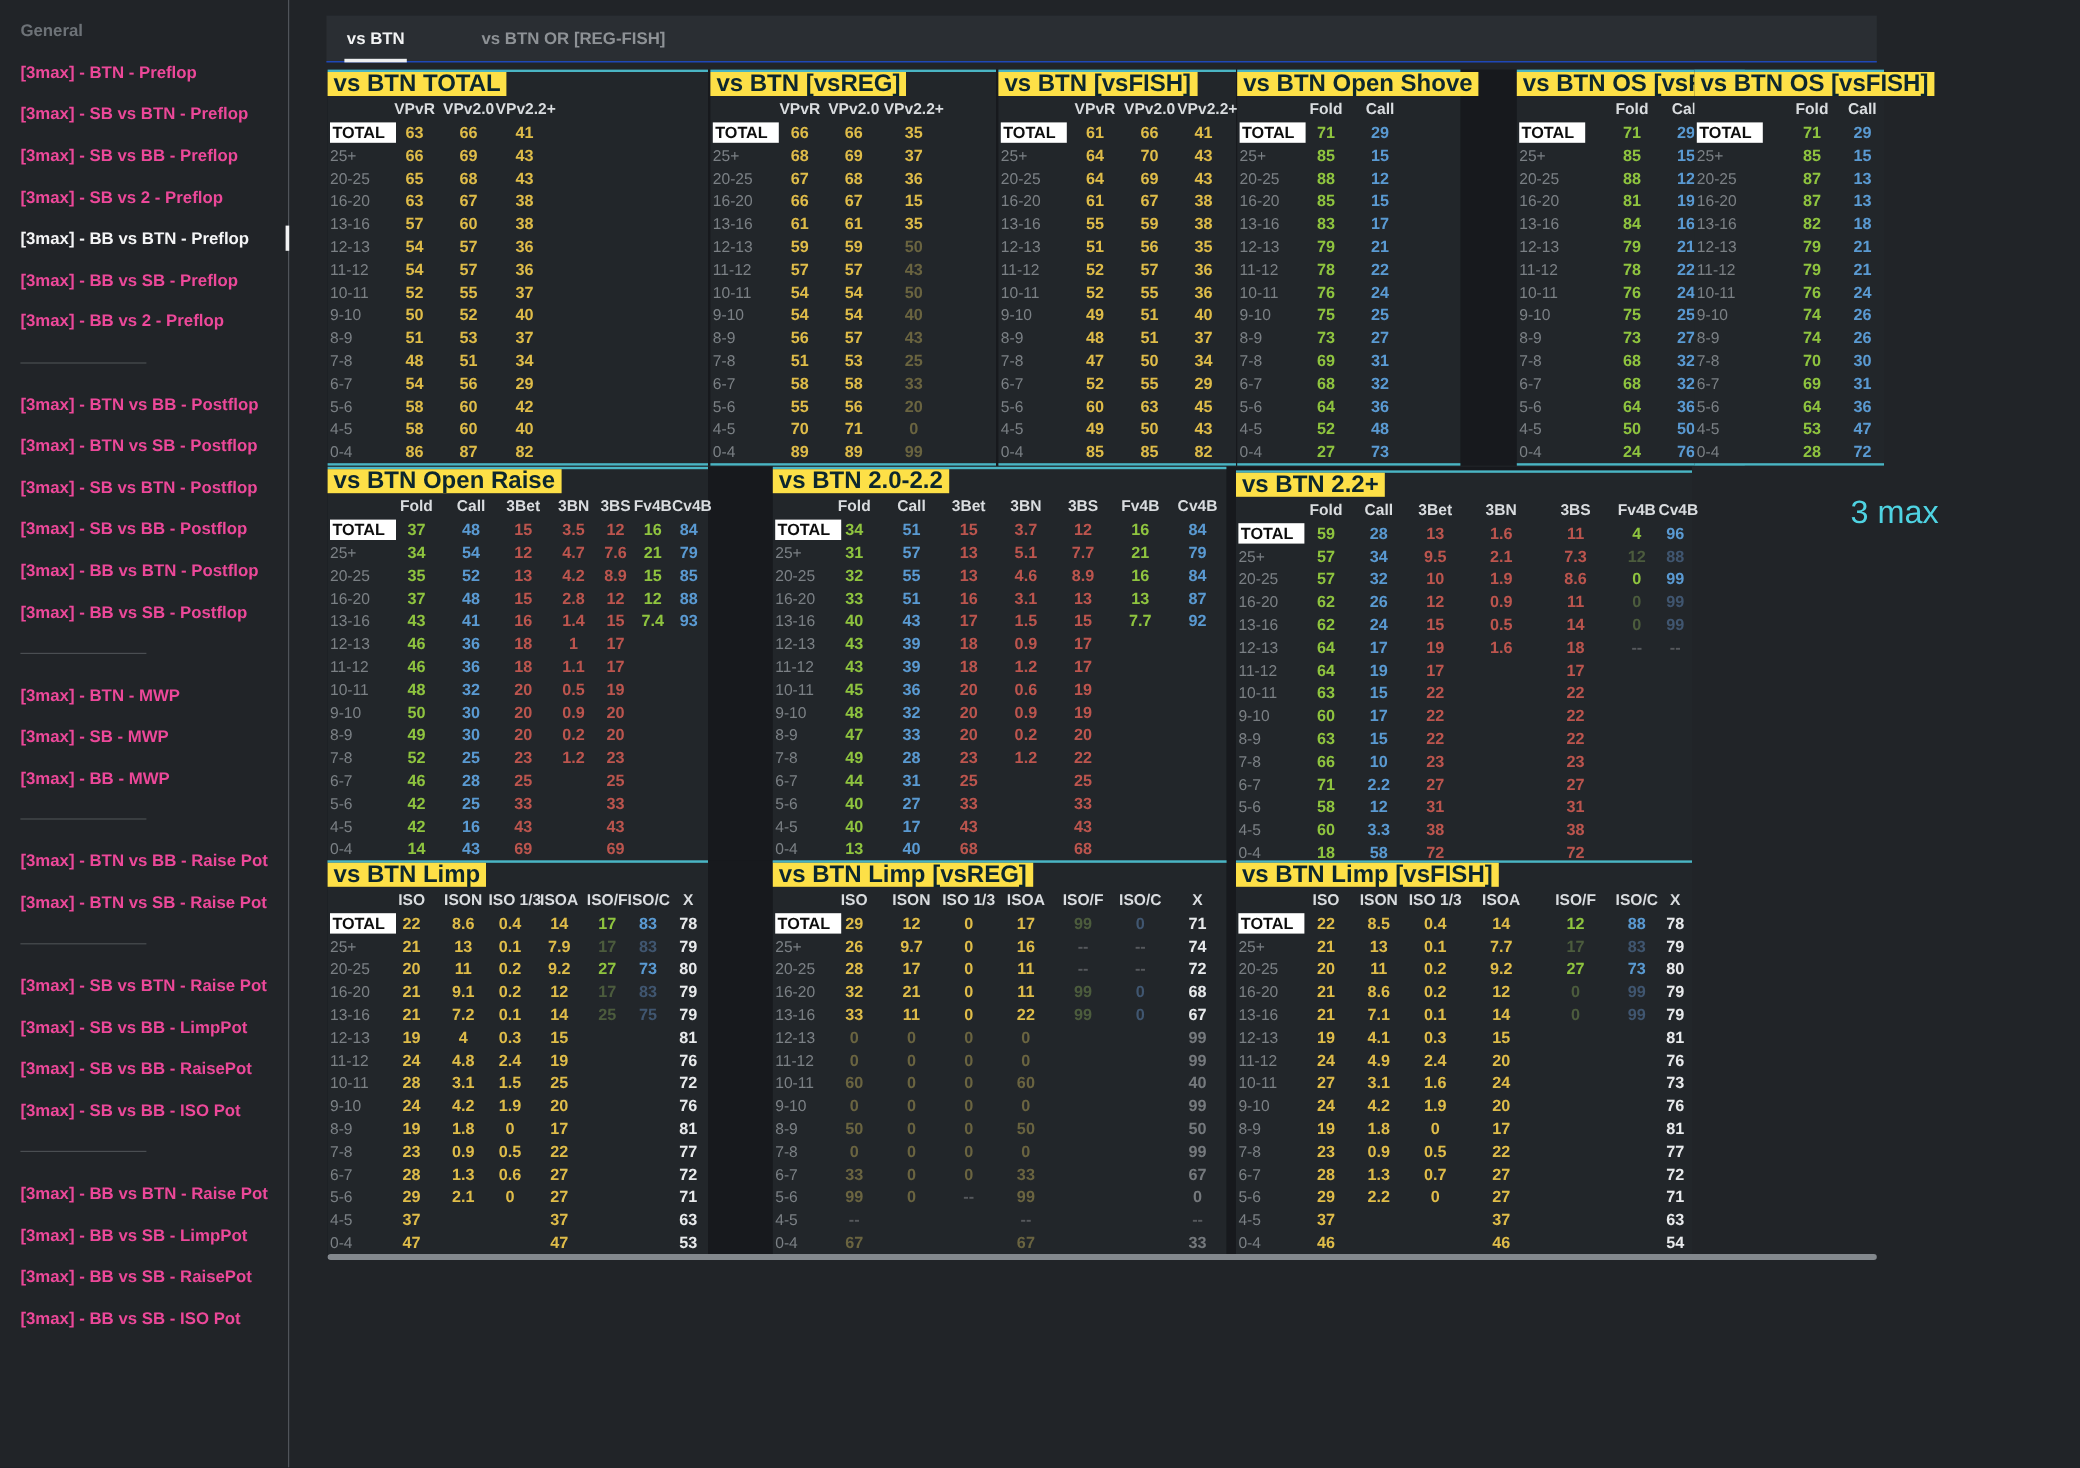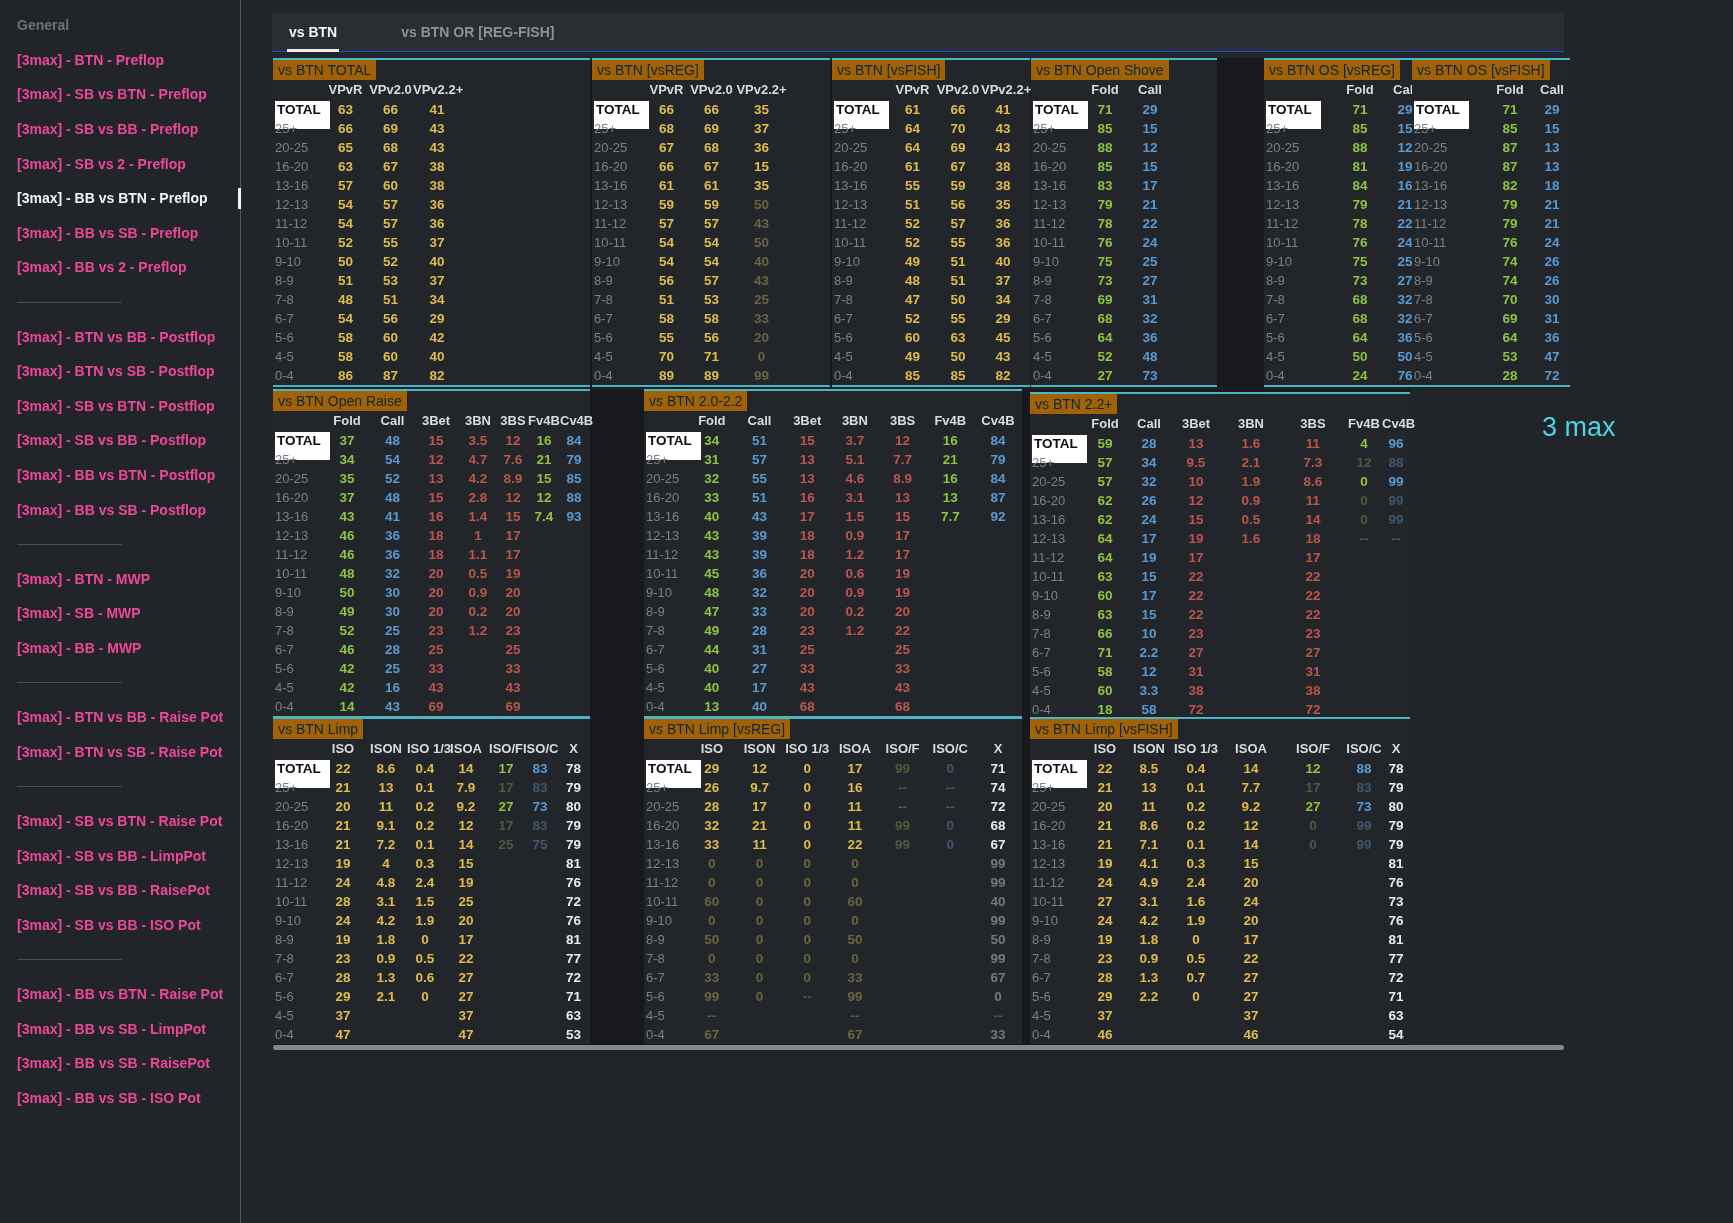--- a/index.html
+++ b/index.html
@@ -26,28 +26,28 @@
     font-size:14px; font-weight:700; color:#8e9296; position:relative; cursor:pointer; }
   .tab.active { color:#f2f3f4; }
   .tab.active::after { content:""; position:absolute; left:0; right:0; bottom:0; height:3px; background:#eceef0; }
   .tab + .tab { margin-left:60px; }
 
   
   .band-bg { position:absolute; background:#17191d; }
   .tbl { position:absolute; background:#22262a; border-top:2px solid #4ab5c4; }
   .tbl.bb { border-bottom:2px solid #4ab5c4; }
   .badge { display:inline-block; height:20px; line-height:20px; padding:0 5px;
-    background:#a16207; color:#0d272e; font-weight:400; font-size:14px; white-space:nowrap; }
+    background:#fde047; color:#0d272e; font-weight:700; font-size:20px; white-space:nowrap; }
   .grid { display:grid; grid-template-rows:20px repeat(15, 19px); }
   .cell { height:19px; line-height:19px; text-align:center; font-size:13.5px; font-weight:700;
     white-space:nowrap; overflow:visible; }
   .cell.hdr { height:20px; line-height:20px; color:#d9dcdf; font-size:13px; font-weight:600; }
   .cell.rl { text-align:left; color:#7b8085; font-weight:400; font-size:13px; padding-left:2px; }
   .total-badge { display:inline-block; background:#ffffff; color:#0d0d0d; font-weight:700;
-    font-size:13.5px; padding:0 9px 0 2px; height:28px; line-height:17px; }
+    font-size:13.5px; padding:0 9px 0 2px; height:17px; line-height:17px; }
 
   .c-y  { color:#dfbc49; } .c-yd { color:#6a6440; }
   .c-g  { color:#8fc43f; } .c-gd { color:#4c5c3d; }
   .c-b  { color:#5a9ad2; } .c-bd { color:#405670; }
   .c-r  { color:#bc554e; }
   .c-w  { color:#e8eaec; } .c-wd { color:#75797d; }
   .c-d  { color:#56595d; }
 
   .watermark { position:absolute; left:1542px; top:412px; font-size:27px; color:#4fd3e2; }
   .hscroll { position:absolute; left:273px; top:1045px; width:1291px; height:5px;

